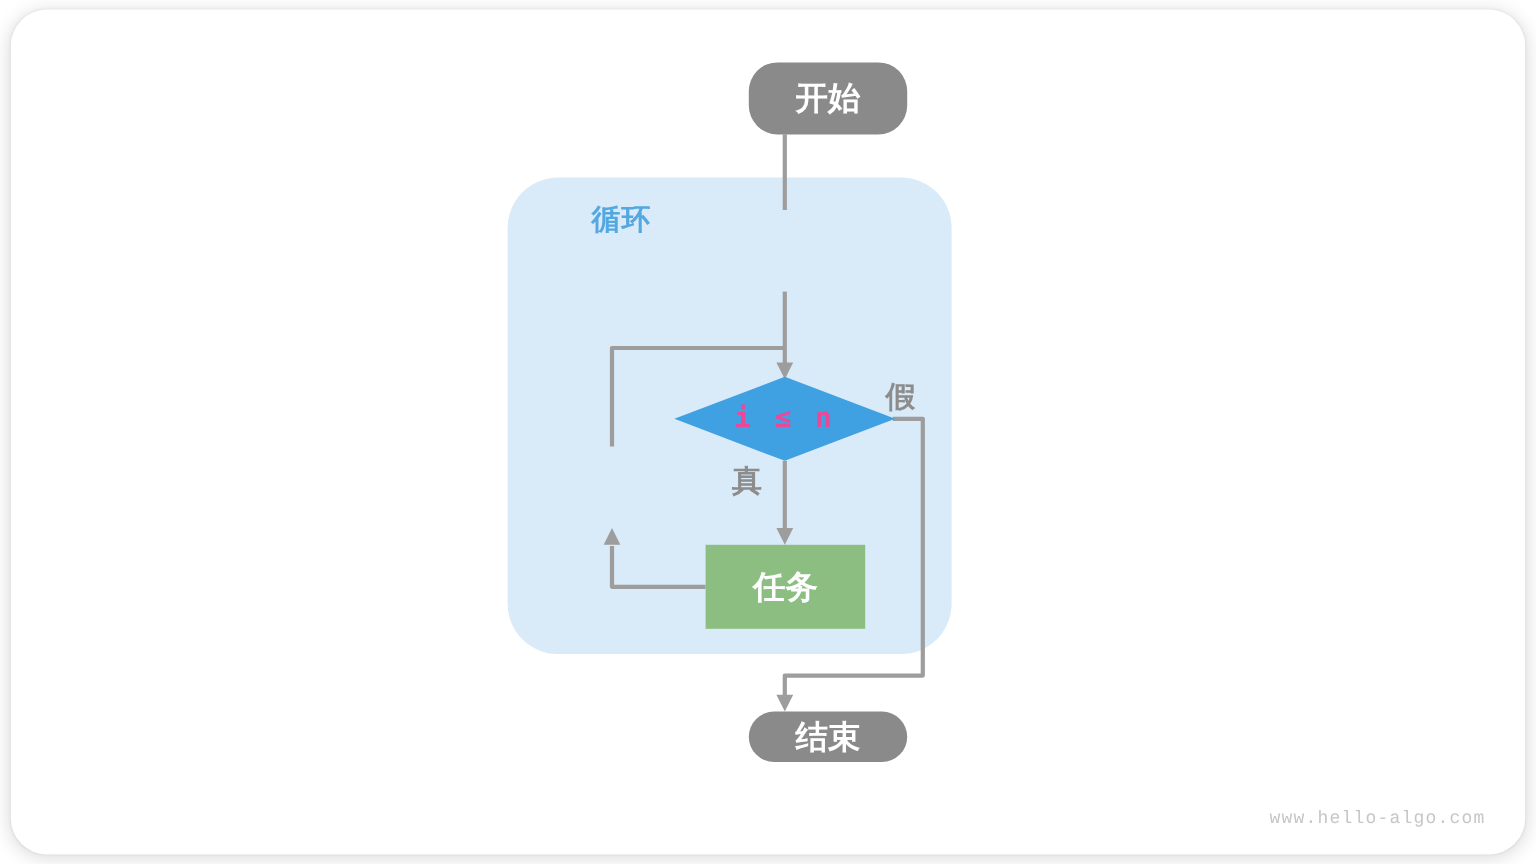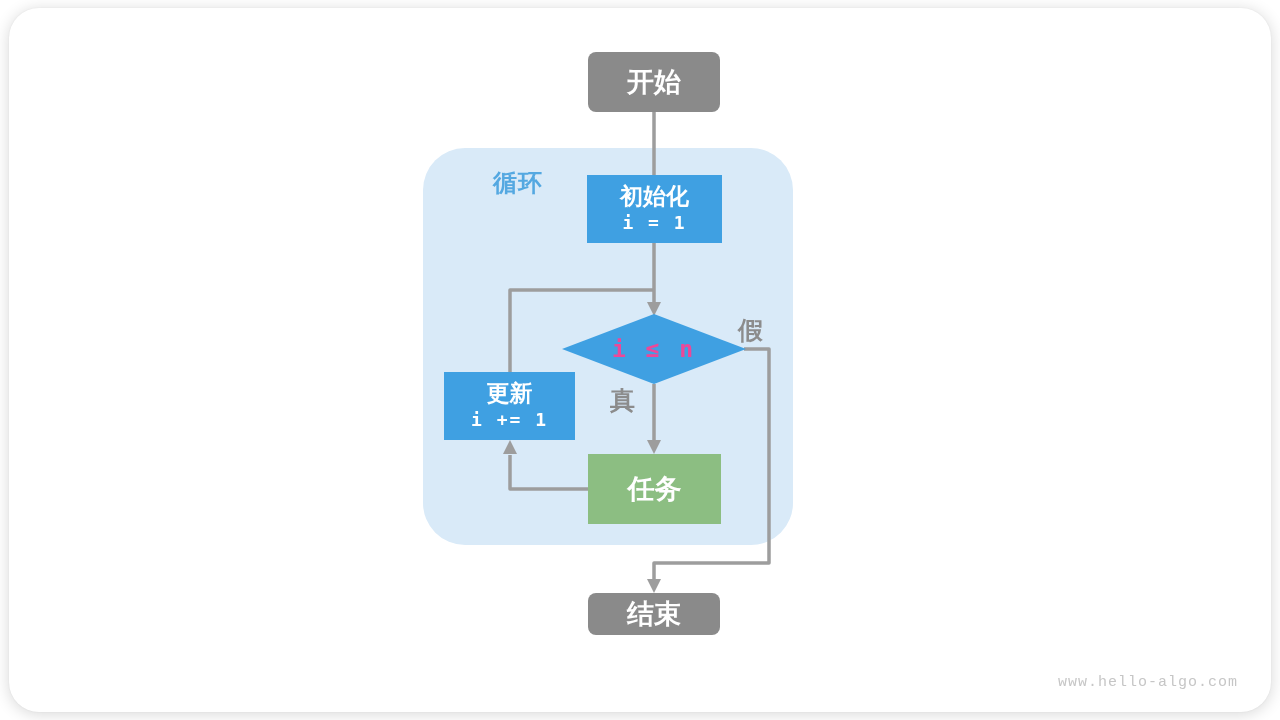--- a/index.html
+++ b/index.html
@@ -19,21 +19,21 @@
   .card{position:absolute;left:9px;top:8px;width:1262px;height:704px;
     background:#ffffff;border-radius:30px;
     box-shadow:0 2px 16px rgba(0,0,0,0.16), 0 0 2px rgba(0,0,0,0.06);}
   .edges{position:absolute;left:0;top:0;width:1280px;height:720px;}
   .loop-container{position:absolute;left:423px;top:148px;width:370px;height:397px;
     background:var(--container-blue);border-radius:42px;}
   .loop-label{position:absolute;left:450px;top:167px;
     font-size:24px;font-weight:700;color:var(--loop-label-blue);letter-spacing:1px;margin-left:43px;}
   .node{position:absolute;display:flex;flex-direction:column;align-items:center;
     justify-content:center;color:#ffffff;text-align:center;}
-  .node-rounded{background:var(--node-gray);border-radius:8px;}
+  .node-rounded{background:var(--node-gray);border-radius:24px;margin-left:36px;}
   .node-rect{background:var(--node-blue);}
   .node-green{background:var(--node-green);}
   .node-label{font-size:27px;font-weight:700;line-height:1;}
   .node-title{font-size:23px;font-weight:700;line-height:1.2;}
   .node-code{font-family:"DejaVu Sans Mono",monospace;font-size:18px;font-weight:700;
     letter-spacing:2px;line-height:1.4;}
   #node-start{left:588px;top:52px;width:132px;height:60px;}
   #node-init{left:587px;top:175px;width:135px;height:68px;}
   #node-update{left:444px;top:372px;width:131px;height:68px;}
   #node-task{left:588px;top:454px;width:133px;height:70px;}
@@ -73,34 +73,26 @@
       <polygon points="503,454 517,454 510,440"></polygon>
       <polygon points="647,579 661,579 654,593"></polygon>
     </g>
     <polygon points="654,314 746,349 654,384 562,349" fill="#3FA0E2"></polygon>
   </svg>
 
   <div class="node node-rounded" id="node-start">
     <span class="node-label">开始</span>
   </div>
 
-  <div class="node node-rect" id="node-init">
-    <span class="node-title">初始化</span>
-    <span class="node-code">i = 1</span>
-  </div>
 
   <div class="cond-text">i ≤ n</div>
 
   <div class="branch-label" id="label-true">真</div>
   <div class="branch-label" id="label-false">假</div>
 
-  <div class="node node-rect" id="node-update">
-    <span class="node-title">更新</span>
-    <span class="node-code">i += 1</span>
-  </div>
 
   <div class="node node-green" id="node-task">
     <span class="node-label">任务</span>
   </div>
 
   <div class="node node-rounded" id="node-end">
     <span class="node-label">结束</span>
   </div>
 
   <div class="watermark">www.hello-algo.com</div>

